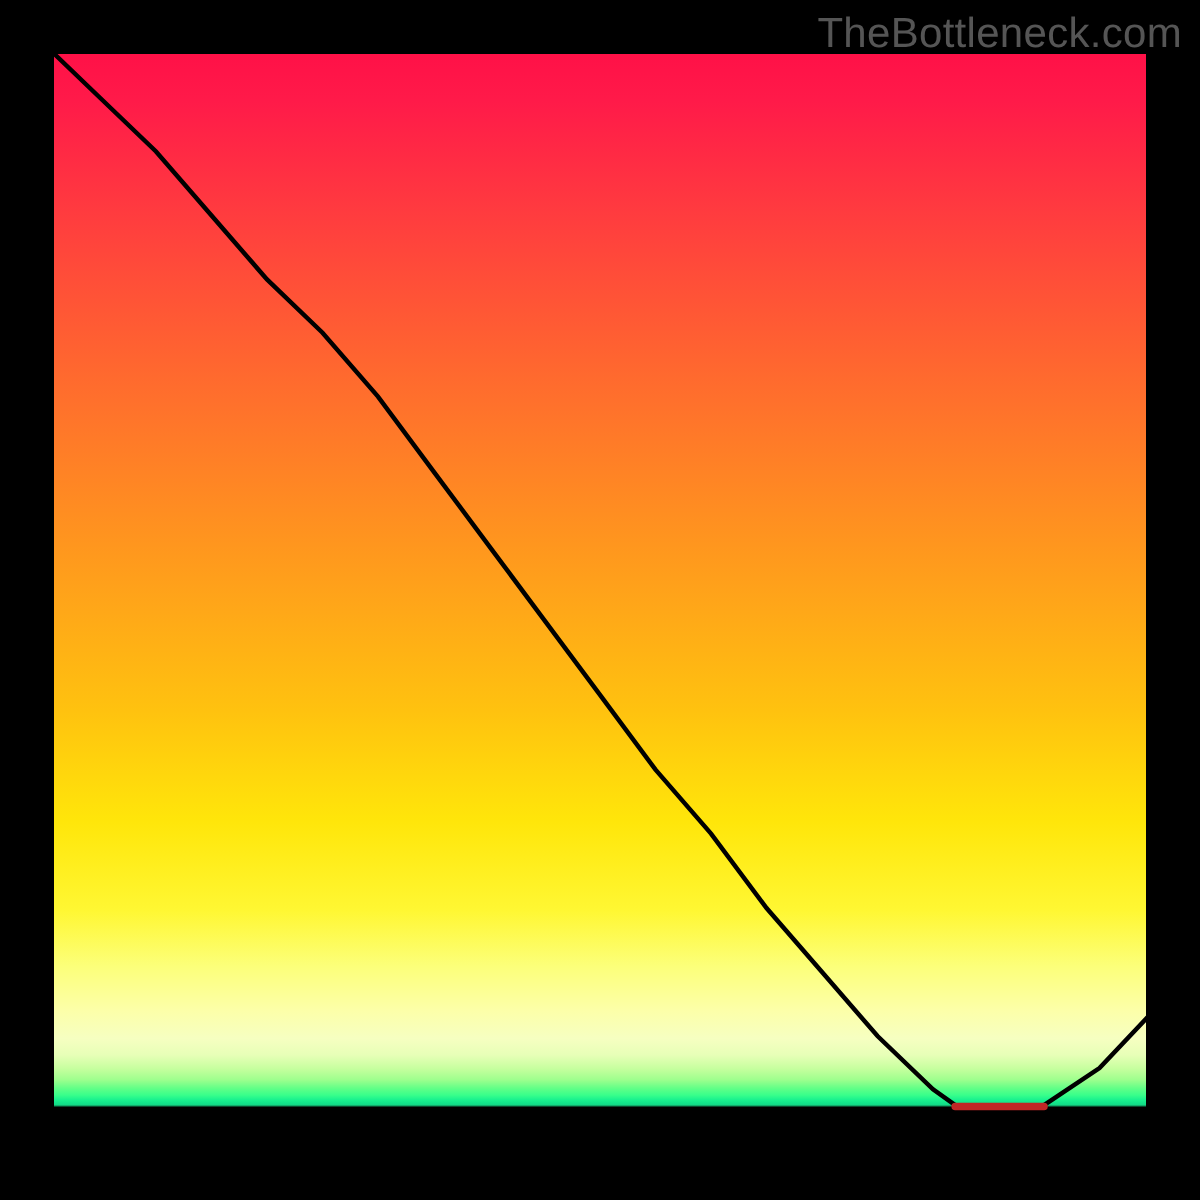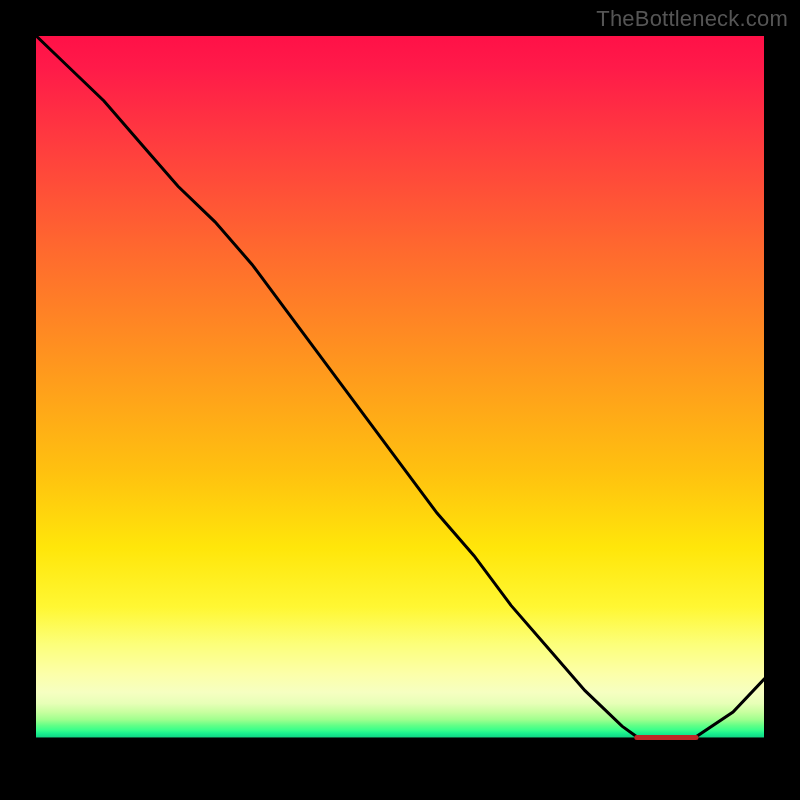--- a/index.html
+++ b/index.html
@@ -9,21 +9,21 @@
     height: 800px;
     background: #000;
     font-family: Arial, sans-serif;
     position: relative;
   }
   .watermark {
     position: absolute;
     top: 6px;
     right: 12px;
     color: #555;
-    font-size: 22px;
+    font-size: 28px;
     letter-spacing: 0.2px;
     z-index: 20;
   }
   .frame {
     position: absolute;
     box-sizing: border-box;
     top: 30px;
     left: 30px;
     width: 740px;
     height: 740px;

